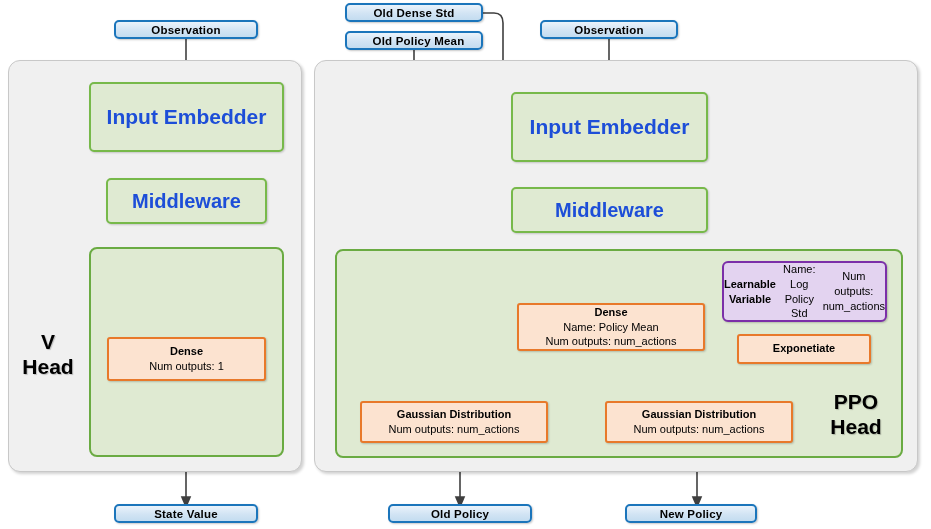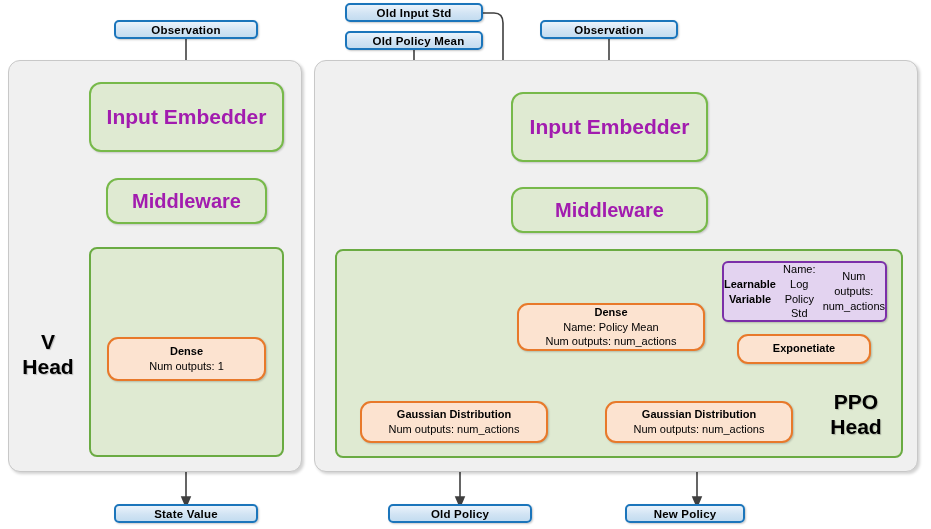--- a/index.html
+++ b/index.html
@@ -46,34 +46,34 @@
     font-weight: bold;
     color: #000000;
     letter-spacing: 0.2px;
     box-shadow: 1px 1px 2px rgba(0,0,0,0.22);
   }
 
   
   .module-box {
     background: #dfead2;
     border: 2px solid #77b94a;
-    border-radius: 12px;
+    border-radius: 5px;
     display: flex;
     align-items: center;
     justify-content: center;
     font-weight: bold;
-    color: #a21caf;
+    color: #1d4ed8;
     box-shadow: 1px 1px 2px rgba(0,0,0,0.18);
   }
 
   
   .op-box {
     background: #fce3d0;
     border: 2px solid #e8792a;
-    border-radius: 11px;
+    border-radius: 3px;
     display: flex;
     flex-direction: column;
     align-items: center;
     justify-content: center;
     color: #000000;
     box-shadow: 1px 1px 2px rgba(0,0,0,0.2);
     text-align: center;
   }
   .op-title { font-size: 11px; font-weight: bold; line-height: 1.25; }
   .op-sub   { font-size: 11px; font-weight: normal; line-height: 1.3; text-align: right; }
@@ -173,21 +173,21 @@
 
   <div class="abs io-box" style="left:114px; top:504px; width:144px; height:19px;">State Value</div>
 
   <div class="abs grey-panel" style="left:314px; top:60px; width:604px; height:412px;"></div>
 
   <div class="abs green-panel" style="left:335px; top:249px; width:568px; height:209px;"></div>
 
   <div class="abs head-label" style="left:810px; top:390px; width:92px;">PPO
 Head</div>
 
-  <div class="abs io-box" style="left:345px; top:3px; width:138px; height:19px;">Old Input Std</div>
+  <div class="abs io-box" style="left:345px; top:3px; width:138px; height:19px;">Old Dense Std</div>
 
   <div class="abs io-box" style="left:345px; top:31px; width:138px; height:19px;padding-left:9px;">Old Policy Mean</div>
 
   <div class="abs io-box" style="left:540px; top:20px; width:138px; height:19px;">Observation</div>
 
   <div class="abs module-box" style="left:511px; top:92px; width:197px; height:70px; font-size:21px;">Input Embedder</div>
 
   <div class="abs module-box" style="left:511px; top:187px; width:197px; height:46px; font-size:20px;">Middleware</div>
 
   <div class="abs op-box" style="left:517px; top:303px; width:188px; height:48px;">
@@ -211,15 +211,15 @@
     <div class="op-sub">Num outputs: num_actions</div>
   </div>
 
   <div class="abs op-box" style="left:605px; top:401px; width:188px; height:42px;">
     <div class="op-title">Gaussian Distribution</div>
     <div class="op-sub">Num outputs: num_actions</div>
   </div>
 
   <div class="abs io-box" style="left:388px; top:504px; width:144px; height:19px;">Old Policy</div>
 
-  <div class="abs io-box" style="left:625px; top:504px; width:120px; height:19px;">New Policy</div>
+  <div class="abs io-box" style="left:625px; top:504px; width:132px; height:19px;">New Policy</div>
 
 </div>
 
 </body></html>

